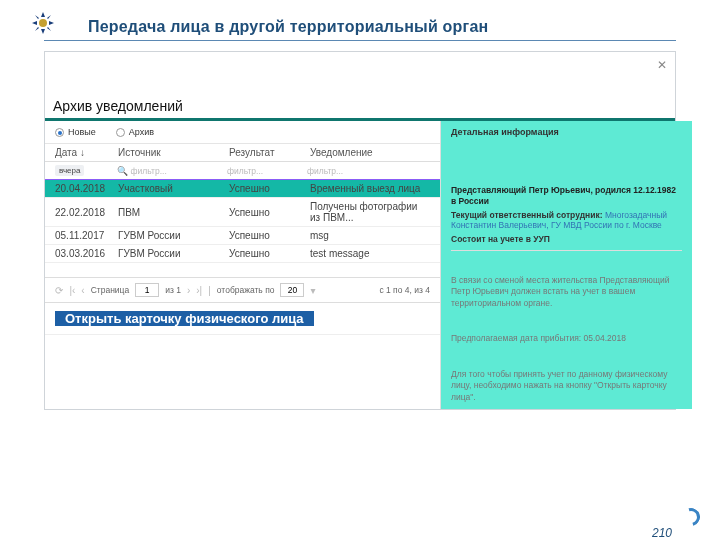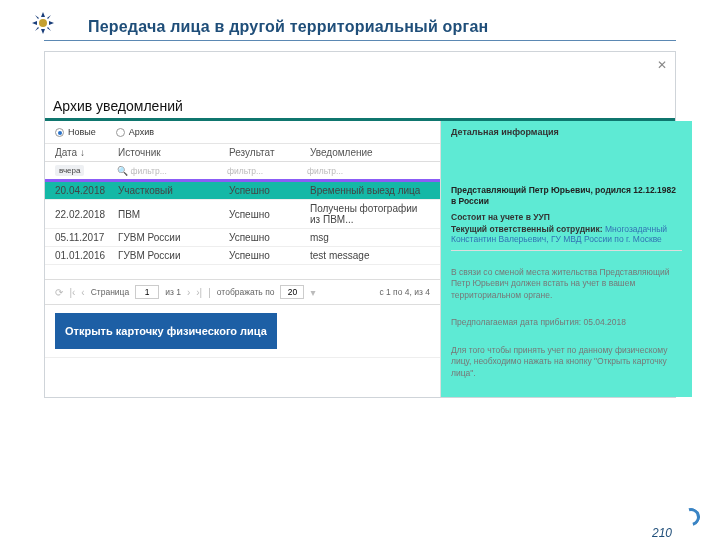--- a/index.html
+++ b/index.html
@@ -12,34 +12,34 @@
   .app { border: 1px solid #cfd4d9; background: #fff; font-size: 9px; color: #333; position: relative; }
   .app-head { display: flex; align-items: center; padding: 4px 8px; border-bottom: 3px solid #0f766e; font-size: 14px; color: #111; margin-top: 42px; }
   .close { position: absolute; right: 8px; top: 6px; color: #888; font-size: 12px; cursor: pointer; }
   .app-body { display: flex; }
   .left { flex: 1 1 60%; }
   .tabs { display: flex; gap: 20px; padding: 6px 10px; border-bottom: 1px solid #e5e5e5; font-size: 9px; color: #333; align-items: center; }
   .radio { width: 9px; height: 9px; border: 1px solid #999; border-radius: 50%; display: inline-block; margin-right: 4px; vertical-align: middle; position: relative; }
   .radio.sel::after { content: ""; position: absolute; inset: 1.5px; border-radius: 50%; background: #2a72c8; }
   .grid-head, .grid-row { display: grid; grid-template-columns: 62px 110px 80px 120px; gap: 1px; padding: 3px 10px; border-bottom: 1px solid #eee; font-size: 10px; color: #444; align-items: center; }
   .grid-head { color: #555; font-weight: normal; border-bottom: 1px solid #ddd; }
-  .filters { display: grid; grid-template-columns: 62px 110px 80px 120px; padding: 3px 10px; border-bottom: 3px solid #8b5cf6; font-size: 8.5px; color: #888; align-items: center; }
+  .filters { display: grid; grid-template-columns: 62px 110px 80px 120px; padding: 3px 10px; border-bottom: 1px solid #8b5cf6; font-size: 8.5px; color: #888; align-items: center; }
   .tag { display: inline-block; background: #eef0f3; font-size: 8px; color: #444; padding: 1px 4px; border-radius: 2px; }
   .filter { color: #bbb; }
   .row-sel { background: #14b8a6; }
   .pager { display: flex; align-items: center; gap: 6px; padding: 5px 10px; border-top: 1px solid #ddd; border-bottom: 1px solid #ddd; font-size: 8.5px; color: #666; }
   .pager .inp { width: 24px; height: 14px; border: 1px solid #ccc; text-align: center; font-size: 8.5px; }
   .pager .right { margin-left: auto; }
-  .openbtn { display: inline-block; margin: 8px 10px; background: #1d5fa5; color: #fff; font-size: 11px; font-weight: bold; padding: 12px 10px; }
+  .openbtn { display: inline-block; margin: 8px 10px; background: #1d5fa5; color: #fff; font-size: 13px; font-weight: bold; padding: 0 10px; }
   .bottom-space { height: 40px; border-top: 1px solid #eee; margin: 0 0 0 0; }
   .rightpane { flex: 0 0 40%; border-left: 1px solid #ddd; padding: 6px 10px; font-size: 8.5px; color: #555; background: #5eead4; }
   .rp-title { font-weight: bold; color: #333; font-size: 9px; margin-bottom: 4px; }
   .rp-line1 { font-weight: bold; font-size: 8.5px; color: #222; line-height: 1.35; margin-top: 48px; }
   .rp-lab { font-weight: bold; color: #333; display: inline; }
-  .rp-blk { margin-top: 16px; font-size: 8.5px; line-height: 1.35; color: #777; }
+  .rp-blk { margin-top: 24px; font-size: 8.5px; line-height: 1.35; color: #777; }
   .sep { border-top: 1px solid #ddd; margin: 6px 0; }
   .mag { color: #bbb; font-size: 9px; }
   .pagenum { position: absolute; bottom: 0; right: 48px; color: #1f4e79; font-size: 12px; font-style: italic; }
   .arc { position: absolute; bottom: 14px; right: 20px; width: 18px; height: 18px; border: 3px solid #3a84c4; border-left-color: transparent; border-bottom-color: transparent; border-radius: 50%; transform: rotate(30deg); }
   .nav { color: #bbb; font-size: 10px; }
 </style>
 </head>
 <body>
 
 <div class="slide">
@@ -84,21 +84,21 @@
             <span>Успешно</span>
             <span>Получены фотографии из ПВМ...</span>
         </div>
         <div class="grid-row">
           <span>05.11.2017</span>
             <span>ГУВМ России</span>
             <span>Успешно</span>
             <span>msg</span>
         </div>
         <div class="grid-row">
-          <span>01.01.2016</span>
+          <span>03.03.2016</span>
             <span>ГУВМ России</span>
             <span>Успешно</span>
             <span>test message</span>
         </div>
         <div style="height:14px"></div>
         <div class="pager">
           <span class="nav">⟳</span>
           <span class="nav">|‹</span>
           <span class="nav">‹</span>
           <span>Страница</span>
@@ -111,22 +111,22 @@
           <input class="inp" value="20" style="">
           <span class="nav">▾</span>
           <span class="right">с 1 по 4, из 4</span>
         </div>
         <span class="openbtn">Открыть карточку физического лица</span>
         <div class="bottom-space"></div>
       </div>
       <div class="rightpane">
         <div class="rp-title">Детальная информация</div>
         <div class="rp-line1">Представляющий Петр Юрьевич, родился 12.12.1982 в России</div>
+        <div style="margin-top:2px"><span class="rp-lab">Текущий ответственный сотрудник:</span><span style="color:#3273b4"> Многозадачный Константин Валерьевич, ГУ МВД России по г. Москве</span></div>
         <div style="margin-top:4px"><span class="rp-lab">Состоит на учете в УУП</span></div>
-        <div style="margin-top:2px"><span class="rp-lab">Текущий ответственный сотрудник:</span><span style="color:#3273b4"> Многозадачный Константин Валерьевич, ГУ МВД России по г. Москве</span></div>
         <div class="sep"></div>
         <div class="rp-blk">В связи со сменой места жительства Представляющий Петр Юрьевич должен встать на учет в вашем территориальном органе.</div>
         <div class="rp-blk">Предполагаемая дата прибытия: 05.04.2018</div>
         <div class="rp-blk">Для того чтобы принять учет по данному физическому лицу, необходимо нажать на кнопку "Открыть карточку лица".</div>
       </div>
     </div>
   </div>
 </div>
 
 <span class="pagenum">210</span>

